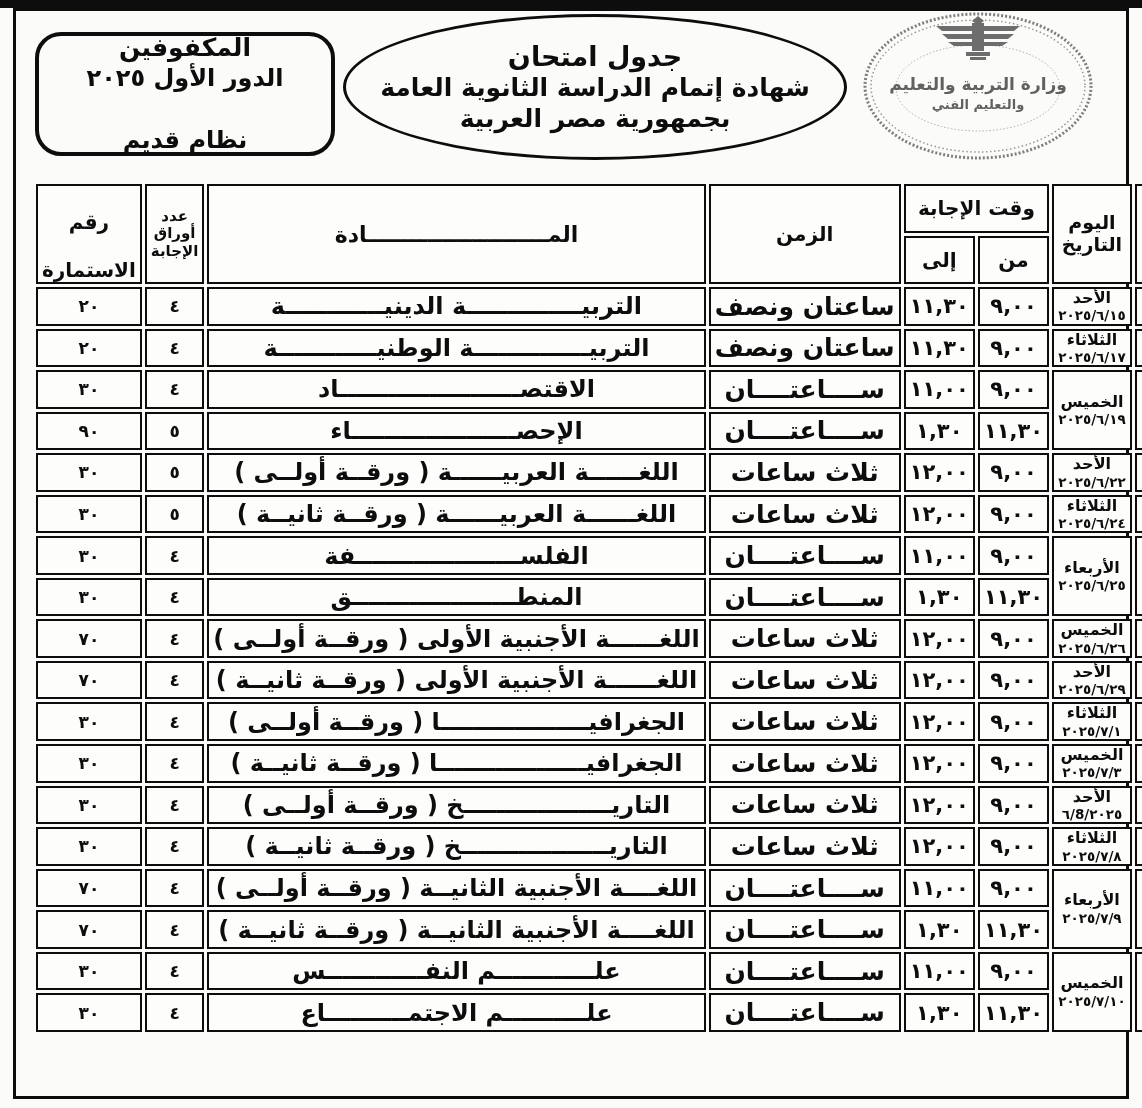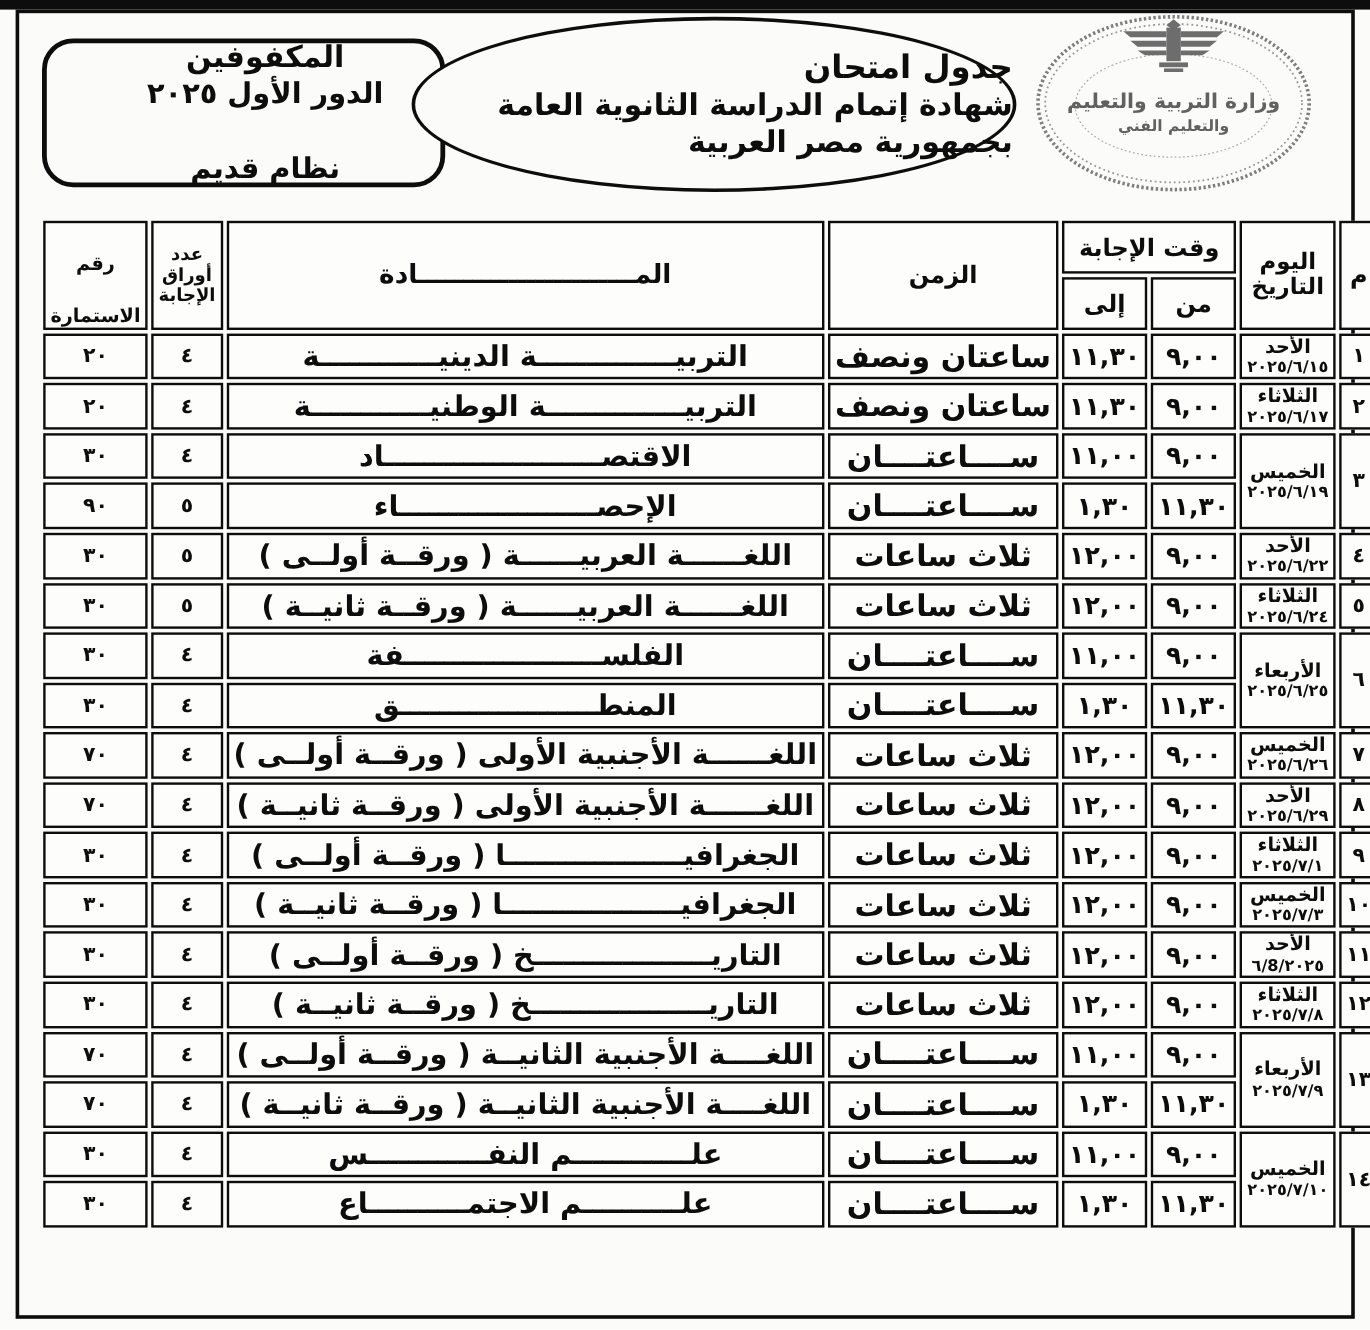--- a/index.html
+++ b/index.html
@@ -10,49 +10,48 @@
   }
   .topbar{position:absolute;left:0;top:0;width:100%;height:8px;background:#0d0d0d;}
   .frame{position:absolute;left:13px;right:13px;top:8px;bottom:9px;border:3.5px solid #0d0d0d;pointer-events:none;}
 
   
   .sidebox{
     position:absolute;left:35px;top:32px;width:292px;height:116px;
     border:4px solid #0d0d0d;border-radius:26px;background:#fbfbf9;
     display:flex;flex-direction:column;justify-content:center;align-items:center;gap:1px;
     font-weight:bold;
-    padding-left:36px;
   }
   .sidebox .l1{font-size:25px;line-height:1.2;}
   .sidebox .l2{font-size:24px;line-height:1.2;}
   .sidebox .l3{font-size:24px;line-height:1.2;margin-top:32px;}
   .ellipse{
     position:absolute;left:343px;top:14px;width:498px;height:140px;
     border:3.5px solid #0d0d0d;border-radius:50%;background:#fbfbf9;
-    display:flex;flex-direction:column;justify-content:center;align-items:flex-start;gap:2px;
+    display:flex;flex-direction:column;justify-content:center;align-items:center;gap:2px;
     font-weight:bold;
   }
   .ellipse .l1{font-size:27px;line-height:1.15;}
   .ellipse .l2{font-size:25px;line-height:1.15;}
   .ellipse .l3{font-size:25px;line-height:1.15;}
   .seal{position:absolute;left:858px;top:8px;width:240px;height:156px;opacity:.88;}
 
   
   .tblwrap{position:absolute;left:33px;top:181px;}
   table.sched{border-collapse:separate;border-spacing:3px;table-layout:fixed;}
   table.sched th,table.sched td{
     border:2.5px solid #0d0d0d;background:#fdfdfc;box-sizing:border-box;
     text-align:center;vertical-align:middle;padding:0 4px;
     overflow:hidden;white-space:nowrap;font-weight:bold;
   }
   thead th{font-size:20px;}
   thead tr th{height:32px;}
   .h-two div{font-size:19px;line-height:1.15;}
   .h-three div{font-size:15px;line-height:1.15;}
-  .h-form div{font-size:16px;line-height:1.15;margin-top:25px;}
+  .h-form div{font-size:20px;line-height:1.15;margin-top:25px;}
   .h-subject{font-size:22px;}
   tbody td{height:38.5px;}
   .c-serial{font-size:17px;}
   .c-time{font-size:21px;}
   .c-dur{font-size:25px;}
   .c-sub{text-align:right;padding-right:10px;font-size:24px;}
   .c-num{font-size:17px;}
   .c-day .day-name{font-size:16px;line-height:1.15;}
   .c-day .day-date{font-size:13.5px;line-height:1.2;}
 </style>

